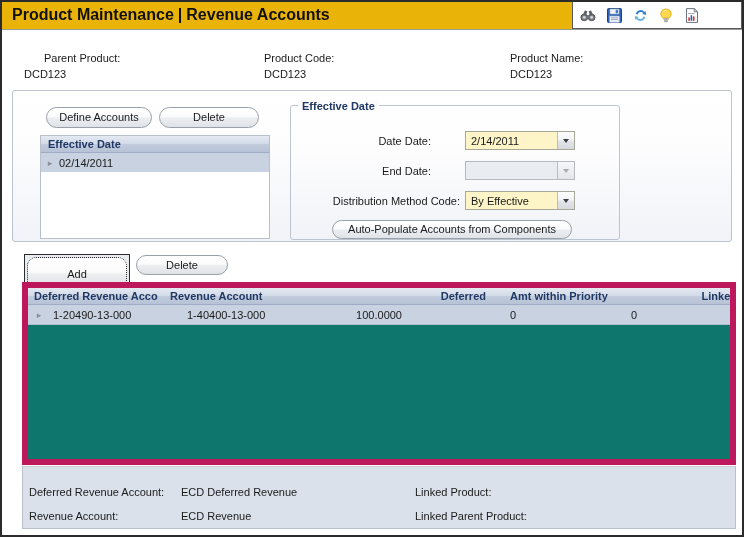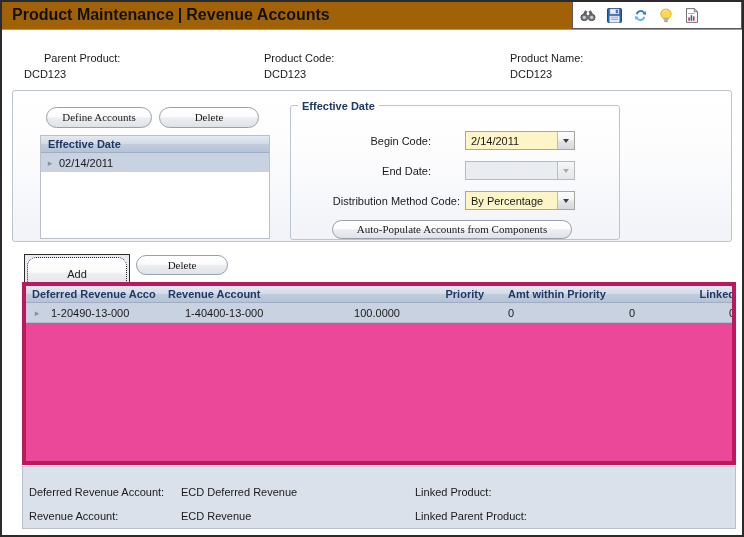--- a/index.html
+++ b/index.html
@@ -23,21 +23,21 @@
     background: #ffffff;
     overflow: hidden;
   }
 
   
   .titlebar {
     position: absolute;
     left: 0; top: 0;
     width: 740px;
     height: 28px;
-    background: #a16207;
+    background: #eab308;
     border-bottom: 1px solid #9b9b9b;
     box-sizing: border-box;
   }
   .title-text {
     position: absolute;
     left: 10px; top: 4px;
     font-size: 16px;
     font-weight: bold;
     letter-spacing: 0px;
     color: #111111;
@@ -101,21 +101,21 @@
     white-space: nowrap;
   }
 
   
   .btn {
     position: absolute;
     box-sizing: border-box;
     border: 1px solid #9aa0a8;
     border-radius: 11px;
     background: linear-gradient(to bottom, #ffffff 0%, #fbfbfb 45%, #eceef1 52%, #dfe2e7 100%);
-    font-family: Liberation Serif, serif;
+    font-family: Liberation Sans, sans-serif;
     font-size: 11px;
     color: #1a1a1a;
     text-align: center;
     line-height: 1;
     display: flex;
     align-items: center;
     justify-content: center;
     cursor: pointer;
     white-space: nowrap;
     padding: 8px;
@@ -231,22 +231,22 @@
     border-left: 3.5px solid transparent;
     border-right: 3.5px solid transparent;
     border-top: 4px solid #3a3f46;
   }
   .combo.disabled .arrow-down { border-top-color: #a6abb3; }
 
   
   .gridpanel {
     position: absolute;
     box-sizing: border-box;
-    border: 4px solid #be185d;
-    background: #ec4899;
+    border: 6px solid #be185d;
+    background: #0f766e;
     overflow: hidden;
   }
   .grid-header {
     height: 17px;
     box-sizing: border-box;
     background: linear-gradient(to bottom, #e4e9f2 0%, #d3dbe8 48%, #c2ccdd 50%, #b7c2d6 100%);
     border-bottom: 1px solid #9fadc4;
     color: #1f3864;
     font-weight: bold;
     font-size: 11px;
@@ -373,57 +373,57 @@
     <div class="list-header">Effective Date</div>
     <div class="list-row">
       <span class="row-caret">▸</span>
       <span>02/14/2011</span>
     </div>
   </div>
 
   <div class="groupbox" style="left:288px; top:103px; width:330px; height:135px;"></div>
   <div class="group-legend" style="left:296px; top:98px; background:#fcfcfd;">Effective Date</div>
 
-  <div class="field-label" style="left:305px; top:133px; width:124px;">Begin Code:</div>
+  <div class="field-label" style="left:305px; top:133px; width:124px;">Date Date:</div>
   <div class="combo" style="left:463px; top:129px; width:110px; height:19px;">
     <span class="combo-text">2/14/2011</span>
     <span class="combo-btn">
       <span class="arrow-down"></span>
     </span>
   </div>
 
   <div class="field-label" style="left:305px; top:163px; width:124px;">End Date:</div>
   <div class="combo disabled" style="left:463px; top:159px; width:110px; height:19px;">
     <span class="combo-text"></span>
     <span class="combo-btn">
       <span class="arrow-down"></span>
     </span>
   </div>
 
   <div class="field-label" style="left:300px; top:193px; width:158px;">Distribution Method Code:</div>
   <div class="combo" style="left:463px; top:189px; width:110px; height:19px;">
-    <span class="combo-text">By Percentage</span>
+    <span class="combo-text">By Effective</span>
     <span class="combo-btn">
       <span class="arrow-down"></span>
     </span>
   </div>
 
   <div class="btn" style="left:330px; top:218px; width:240px; height:19px; border-radius:10px;">Auto-Populate Accounts from Components</div>
 
   <div class="btn-focus-wrap" style="left:22px; top:252px; width:106px; height:39px;">
     <div class="btn-inner">Add</div>
   </div>
   <div class="btn" style="left:134px; top:253px; width:92px; height:20px;">Delete</div>
 
   <div class="gridpanel" style="left:20px; top:280px; width:714px; height:183px;">
     <div class="grid-header">
       <span class="gcell" style="left:6px;">Deferred Revenue Acco</span>
       <span class="gcell" style="left:142px;">Revenue Account</span>
       <span class="gcell right" style="left:268px; width:90px;margin-top:48px;">Percent</span>
-      <span class="gcell right" style="left:380px; width:78px;">Priority</span>
+      <span class="gcell right" style="left:380px; width:78px;">Deferred</span>
       <span class="gcell" style="left:482px;">Amt within Priority</span>
       <span class="gcell right" style="left:600px; width:109px;">Linked</span>
     </div>
     <div class="grid-row">
       <span class="row-caret" style="position:absolute; left:2px; top:5px;">▸</span>
       <span class="gcell" style="left:25px;">1-20490-13-000</span>
       <span class="gcell" style="left:159px;">1-40400-13-000</span>
       <span class="gcell right" style="left:268px; width:106px;">100.0000</span>
       <span class="gcell right" style="left:400px; width:88px;">0</span>
       <span class="gcell right" style="left:520px; width:89px;">0</span>

